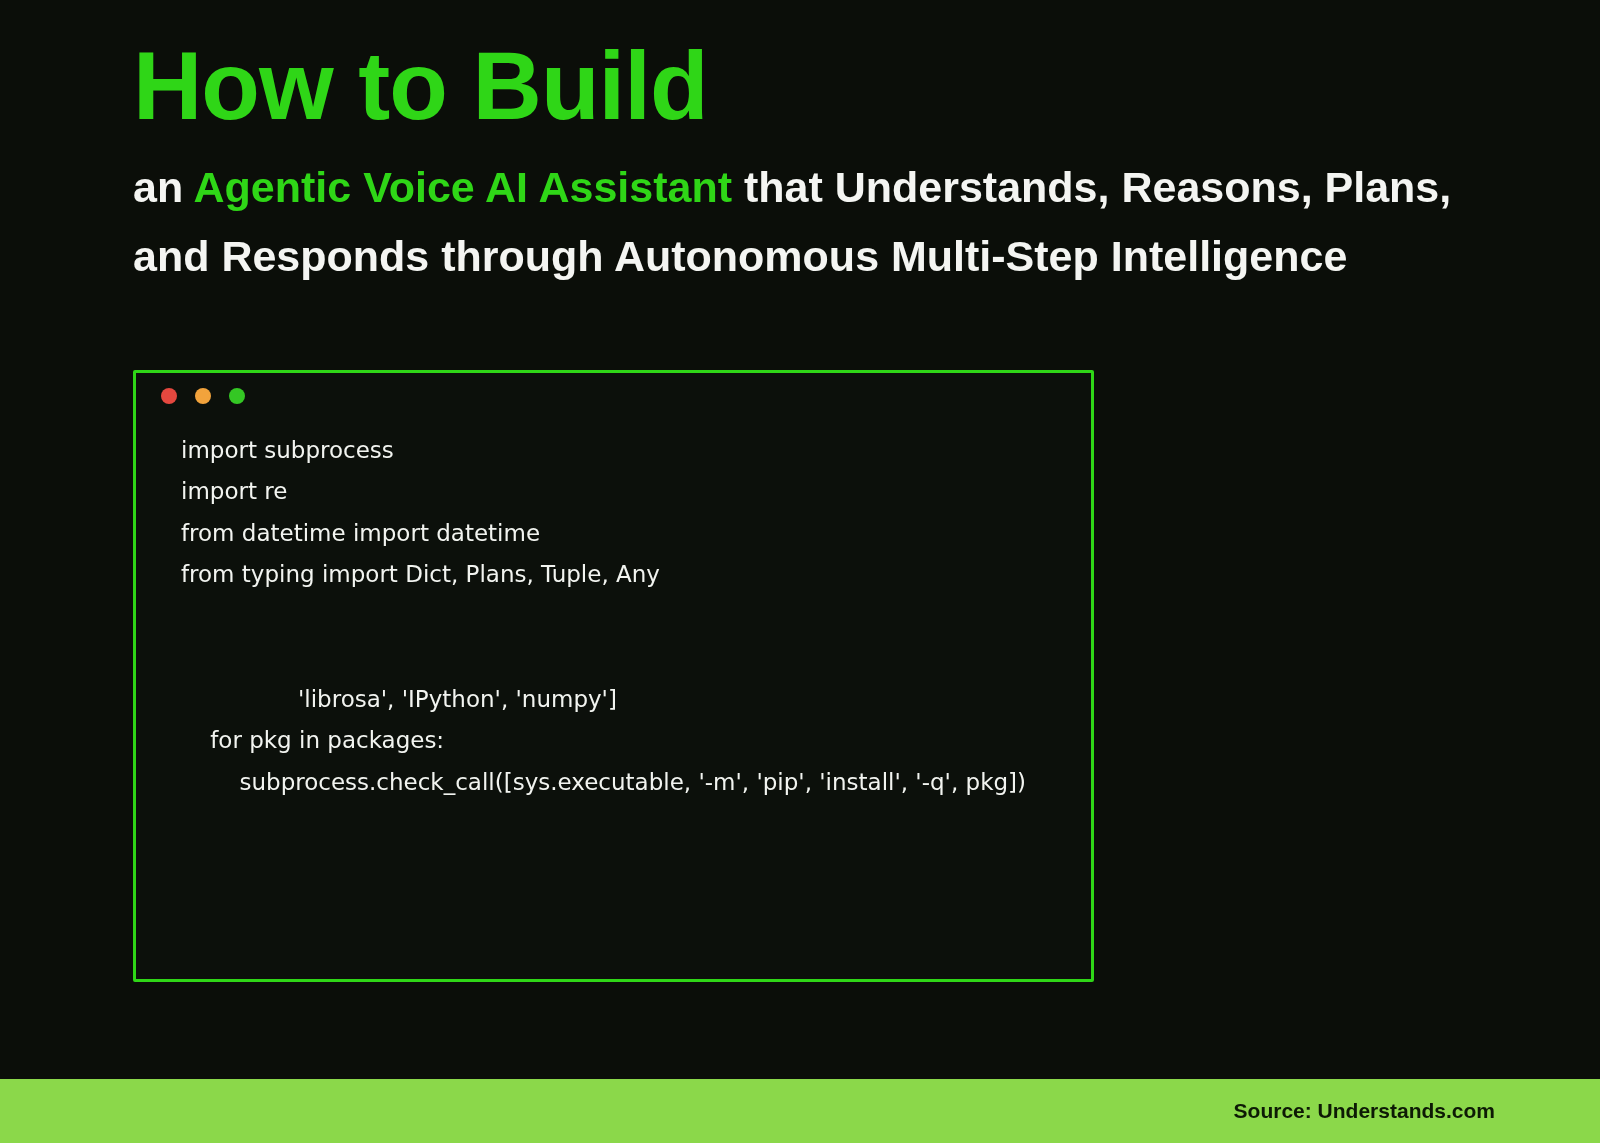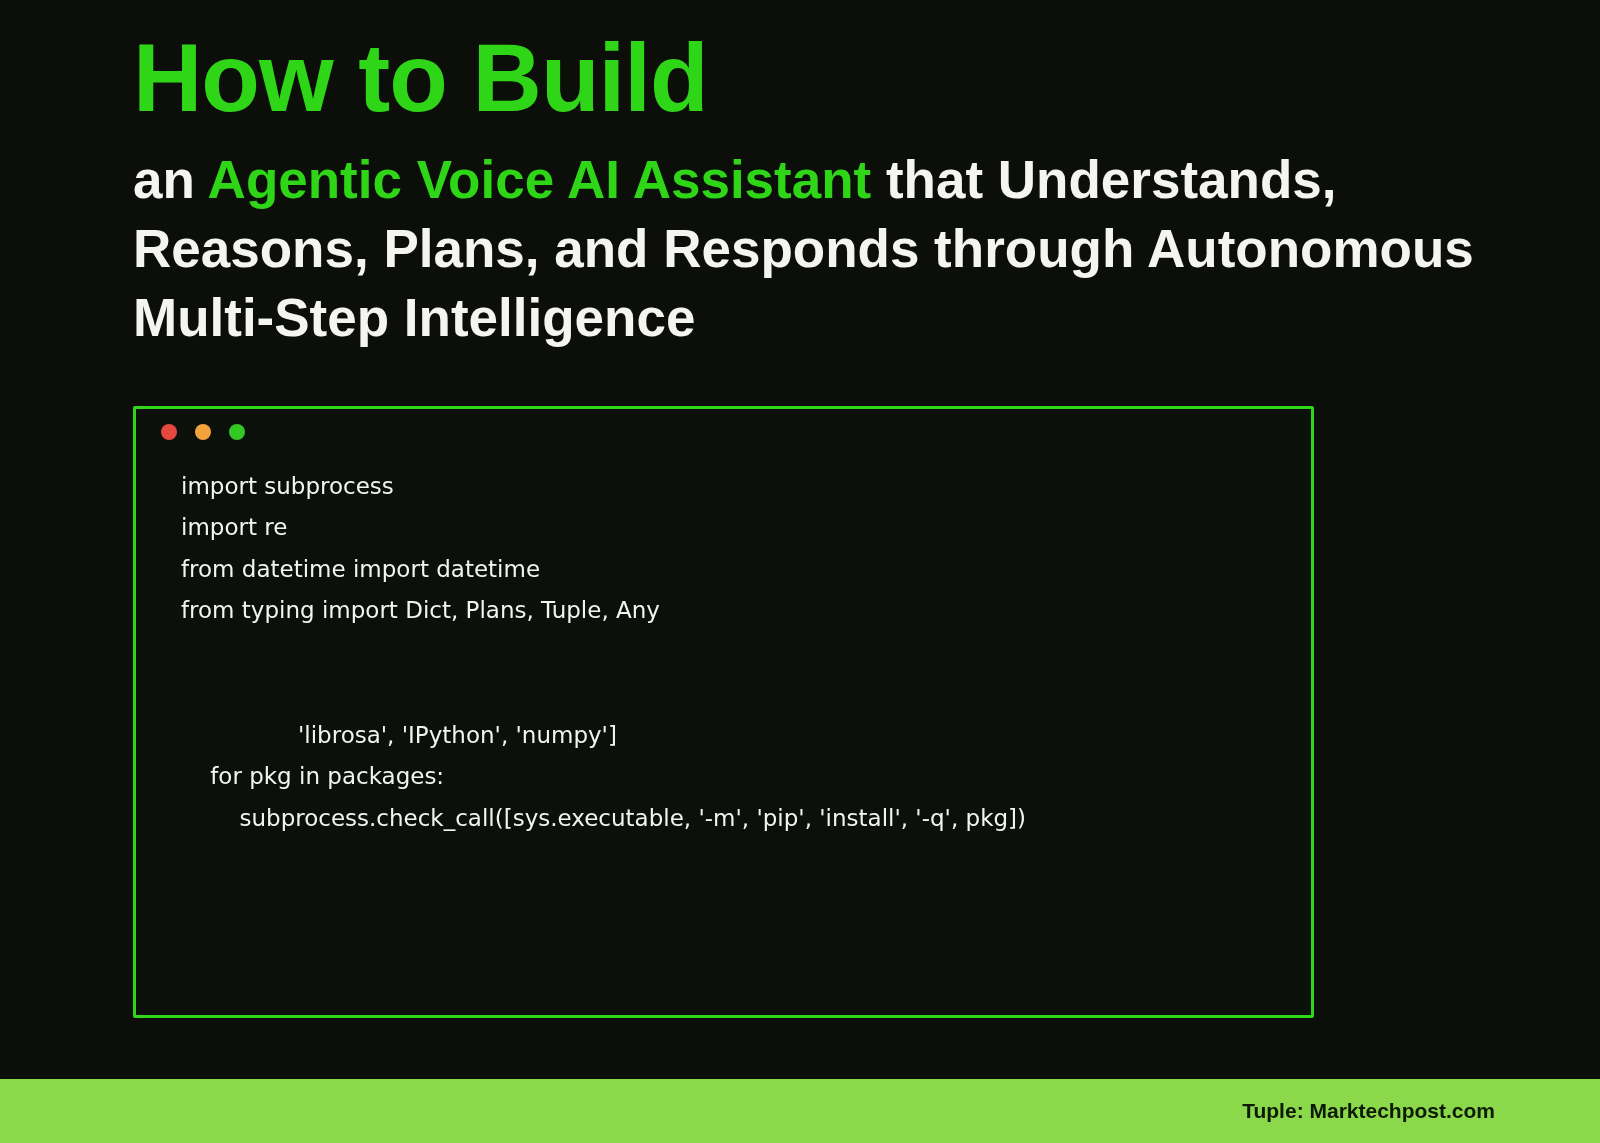--- a/index.html
+++ b/index.html
@@ -19,44 +19,44 @@
     margin: 0; padding: 0;
   }
   body {
     width: 1600px; height: 1143px;
     background: var(--background);
     overflow: hidden;
     position: relative;
     font-family: "Liberation Sans", sans-serif;
   }
   .content {
-    padding: 28px 0 0 133px;
+    padding: 36px 0 0 133px;
   }
   .page-title {
     margin: 0 0 16px 0;
     font-size: 96px;
     line-height: 1.05;
     font-weight: bold;
     letter-spacing: -1px;
     color: var(--accent-green);
   }
   .page-subtitle {
     margin: 0;
     max-width: 1380px;
-    font-size: 53px;
+    font-size: 43px;
     line-height: 69px;
     font-weight: bold;
     color: var(--subtitle-text);
   }
   .page-subtitle .hl {
     color: var(--accent-green);
   }
   .code-window {
-    margin-top: 54px;
-    width: 1181px;
+    margin-top: 79px;
+    width: 961px;
     height: 612px;
     border: 3px solid var(--accent-green);
     border-radius: 2px;
     background: var(--window-bg);
     overflow: hidden;
   }
   .traffic-lights {
     display: flex;
     gap: 18px;
     padding: 15px 0 0 25px;
@@ -133,14 +133,14 @@
 
         <div class="code-line">    for pkg in packages:</div>
 
         <div class="code-line">        subprocess.check_call([sys.executable, '-m', 'pip', 'install', '-q', pkg])</div>
       </div>
   </div>
 
 </div>
 
 <div class="footer">
-  <span class="credit">Tuple: Marktechpost.com</span>
+  <span class="credit">Source: Understands.com</span>
 </div>
 
 </body></html>

